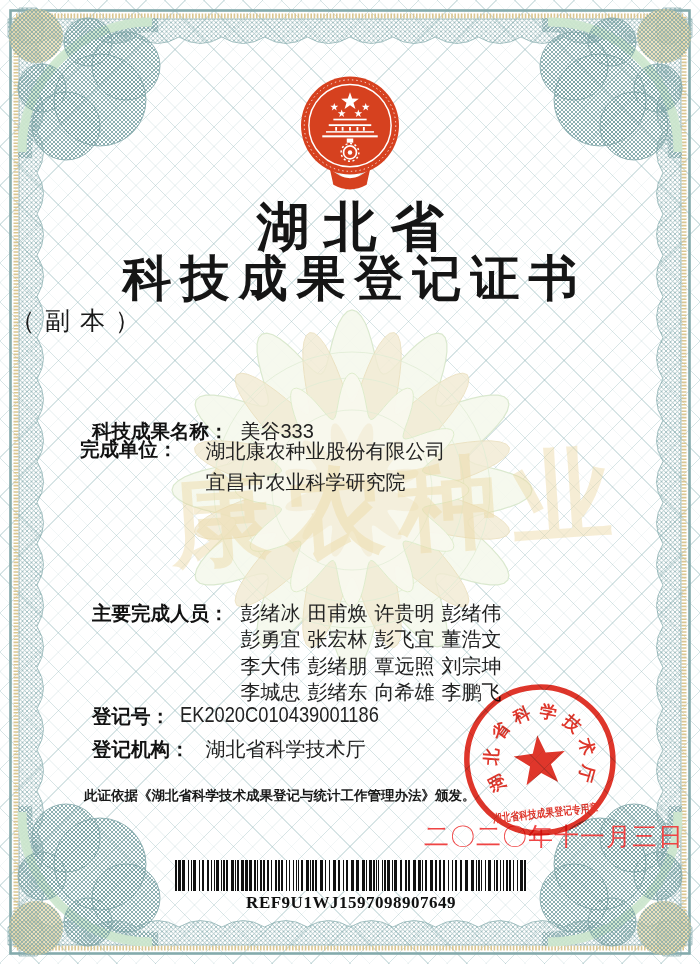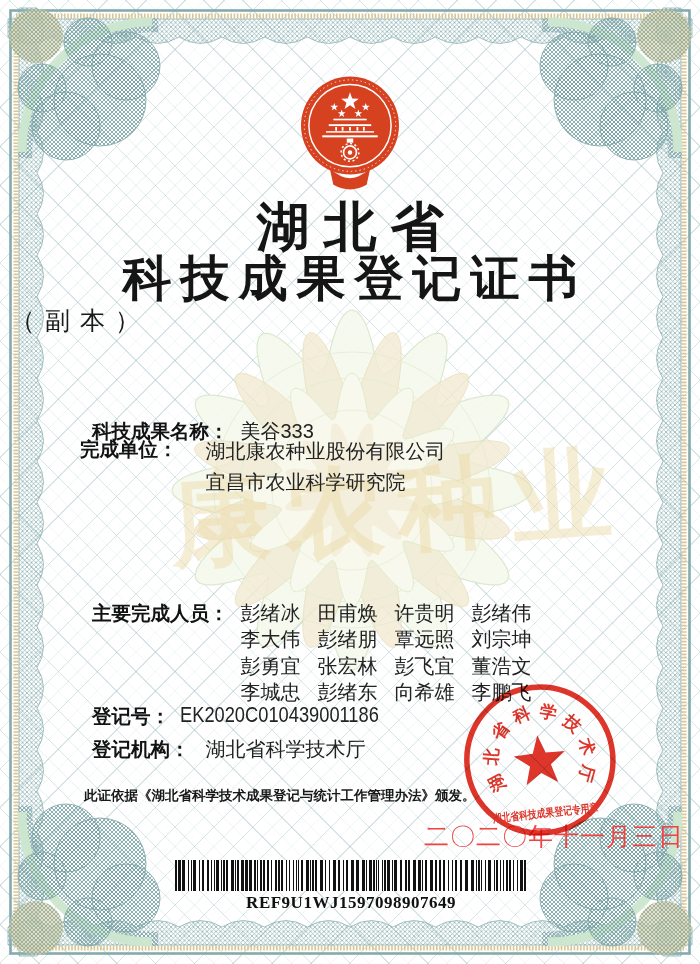--- a/index.html
+++ b/index.html
@@ -34,21 +34,21 @@
   .copy{position:absolute;left:0;right:0;top:304px;
     font-size:25px;color:#1a1a1a;letter-spacing:10px;text-indent:10px;
     font-family:"Liberation Serif","DejaVu Serif",serif;}
   .row{position:absolute;display:flex;align-items:flex-start;}
   .lbl{font-family:"Liberation Serif","DejaVu Serif",serif;font-weight:bold;
     font-size:19.5px;color:#121212;white-space:nowrap;}
   .val{font-size:20px;color:#222;white-space:nowrap;}
   .r-name{left:92px;top:374px;margin-top:44px;}  .r-name .val{margin-left:12px;}
   .r-unit{left:80px;top:436px;justify-content:flex-end;}  .r-unit .vals{margin-left:28px;line-height:31px;}
   .r-people{left:92px;top:600px;} .r-people .grid{margin-left:12px;}
-  .pp-row{display:flex;gap:17px;line-height:26.3px;}
+  .pp-row{display:flex;gap:7px;line-height:26.3px;}
   .pname{font-size:20px;color:#222;white-space:nowrap;}
   .r-regno{left:92px;top:703px;justify-content:space-between;}
   .r-regno .val{margin-left:10px;font-size:21.5px;letter-spacing:0;
      transform:scaleX(.85);transform-origin:left center;}
   .r-regorg{left:92px;top:736px;gap:12px;} .r-regorg .val{margin-left:4px;}
   .footnote{position:absolute;left:84px;top:787px;font-size:13.5px;font-weight:bold;color:#181818;
     font-family:"Liberation Serif","DejaVu Serif",serif;white-space:nowrap;}
   .date{position:absolute;left:424px;top:820px;font-size:25px;color:#ef4444;letter-spacing:1px;
     font-family:"Liberation Serif","DejaVu Serif",serif;white-space:nowrap;}
   .seal{position:absolute;left:455px;top:676px;width:170px;height:170px;z-index:5;
@@ -184,30 +184,30 @@
     <div class="row r-people">
       <span class="lbl">主要完成人员：</span>
       <span class="grid">
         <span class="pp-row">
           <span class="pname">彭绪冰</span>
           <span class="pname">田甫焕</span>
           <span class="pname">许贵明</span>
           <span class="pname">彭绪伟</span>
         </span>
         <span class="pp-row">
+          <span class="pname">彭勇宜</span>
+          <span class="pname">张宏林</span>
+          <span class="pname">彭飞宜</span>
+          <span class="pname">董浩文</span>
+        </span>
+        <span class="pp-row">
           <span class="pname">李大伟</span>
           <span class="pname">彭绪朋</span>
           <span class="pname">覃远照</span>
           <span class="pname">刘宗坤</span>
-        </span>
-        <span class="pp-row">
-          <span class="pname">彭勇宜</span>
-          <span class="pname">张宏林</span>
-          <span class="pname">彭飞宜</span>
-          <span class="pname">董浩文</span>
         </span>
         <span class="pp-row">
           <span class="pname">李城忠</span>
           <span class="pname">彭绪东</span>
           <span class="pname">向希雄</span>
           <span class="pname">李鹏飞</span>
         </span>
       </span>
     </div>
 

